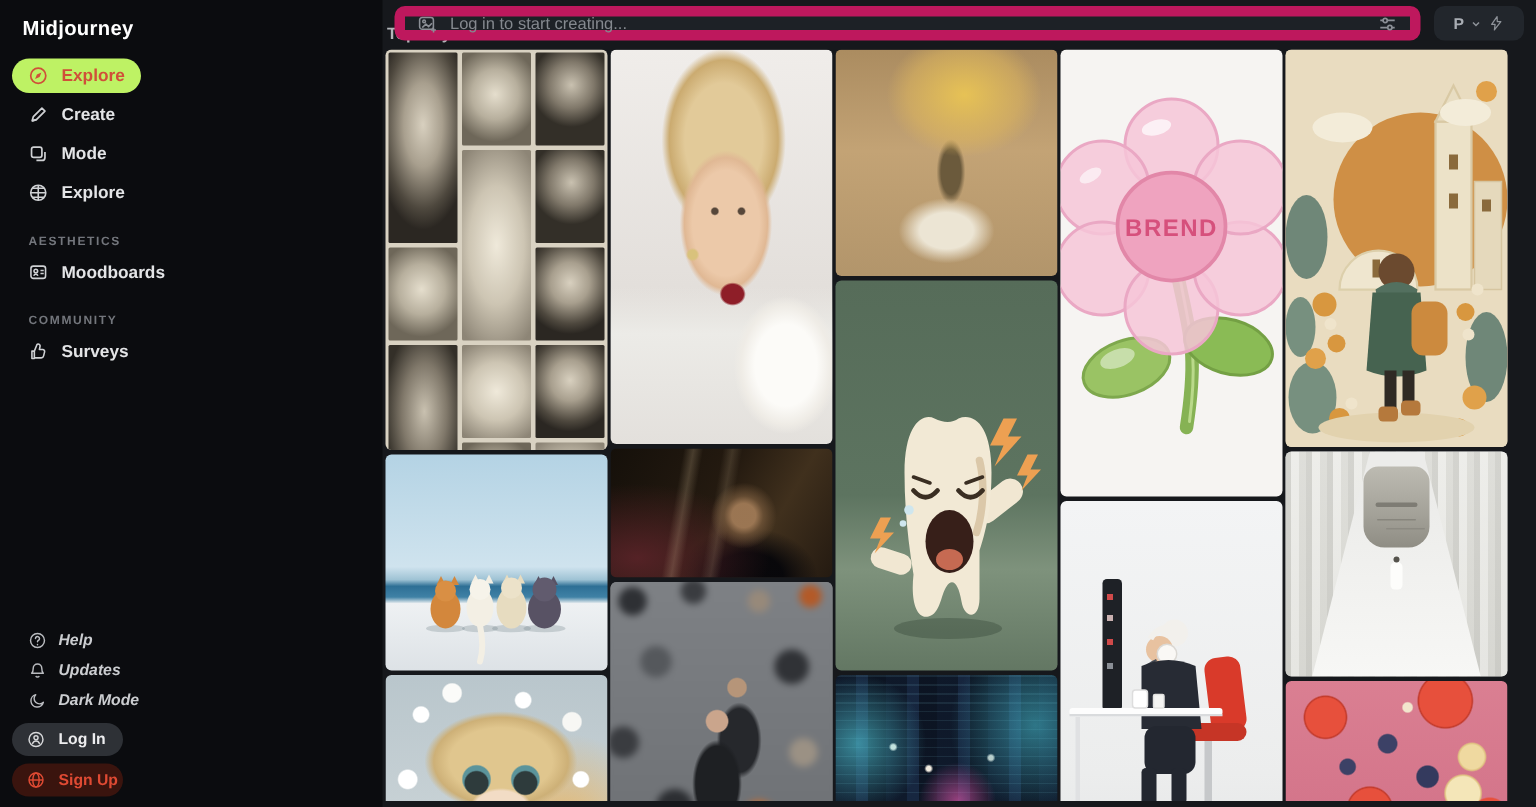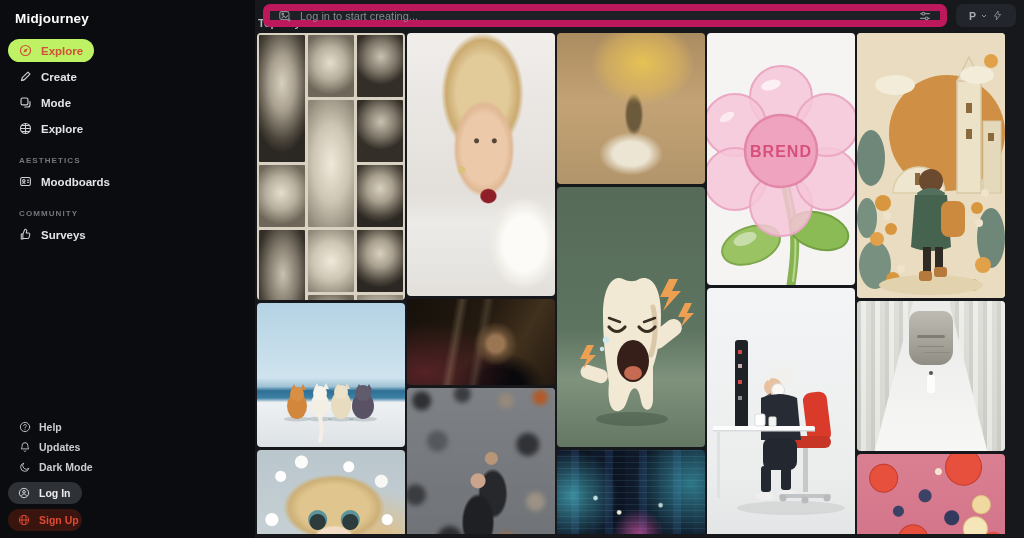--- a/index.html
+++ b/index.html
@@ -12,21 +12,21 @@
   .brand { padding:11px 15px 10px; font-size:13.5px; font-weight:700; color:#fff; letter-spacing:.2px; cursor:pointer; }
   .nav-item { display:flex; align-items:center; gap:9px; margin:3px 8px 3px; padding:5px 11px; border-radius:14px;
     color:#e3e4e6; font-size:11.5px; font-weight:600; cursor:pointer; width:max-content; min-width:70px; }
   .nav-item .ic { display:flex; align-items:center; color:#cfd1d4; }
   .nav-item.active { background:#bef264; color:#d05039; }
   .nav-item.active .ic { color:#d05039; }
   .section-heading { margin:13px 19px 2px; font-size:8px; font-weight:700; letter-spacing:1.1px; color:#73767c; }
   .badge { color:#e0402f; font-size:8.5px; font-weight:700; margin-left:5px; }
   .side-footer { margin-top:auto; padding-bottom:7px; }
   .foot-item { display:flex; align-items:center; gap:8px; margin:0 8px; padding:4px 11px; color:#cbcdd0;
-    font-size:10.5px; font-weight:600; cursor:pointer; width:max-content; }
+    font-size:10.5px; font-weight:600; cursor:pointer; width:max-content;font-style:italic; }
   .foot-item .ic { color:#b9bbbf; display:flex; align-items:center; }
   .pill { display:flex; align-items:flex-end; gap:9px; width:74px; margin:5px 8px 0; padding:5px 0 5px 10px;
     border-radius:14px; font-size:10.5px; font-weight:700; cursor:pointer; }
   .pill.login { background:#2e3136; color:#ededef; }
   .pill.login .ic { color:#d6d7d9; display:flex; }
   .pill.signup { background:#3a140e; color:#df4a33; }
   .pill.signup .ic { color:#df4a33; display:flex; }
 
   
   .main { position:relative; flex:1; background:#16181c; height:538px; overflow:hidden; }
@@ -136,21 +136,21 @@
     radial-gradient(circle at 90% 28%, rgba(80,215,235,.5), transparent 36%),
     radial-gradient(circle at 55% 70%, rgba(240,90,180,.6), transparent 22%),
     radial-gradient(circle at 42% 52%, rgba(255,248,235,.95) 1.5px, transparent 3px),
     radial-gradient(circle at 26% 40%, rgba(255,248,235,.9) 1.5px, transparent 3px),
     radial-gradient(circle at 70% 46%, rgba(255,248,235,.8) 1.5px, transparent 3px),
     repeating-linear-gradient(0deg, transparent 0 5px, rgba(140,220,235,.10) 5px 6px),
     repeating-linear-gradient(90deg, rgba(15,25,42,.85) 0 14px, rgba(24,40,66,.85) 14px 22px, rgba(12,20,34,.9) 22px 34px),
     linear-gradient(180deg,#0c1626,#12233c); }
 
   
-  .t-flower { height:252px; background:#f6f4f2; }
+  .t-flower { height:298px; background:#f6f4f2; }
   .brend-text { font-family:"Liberation Sans",sans-serif; font-size:16px; font-weight:700; fill:#d6507c; letter-spacing:1px; }
 
   
   .t-desk { height:260px; background:linear-gradient(180deg,#f3f4f5 0%,#eceded 70%,#e2e3e4 100%); }
 
   
   .t-knit { height:265px; background:#e9dcc0; }
 
   
   .t-statue { height:150px; background:linear-gradient(180deg,#f0f0ee,#d8d8d4); }

